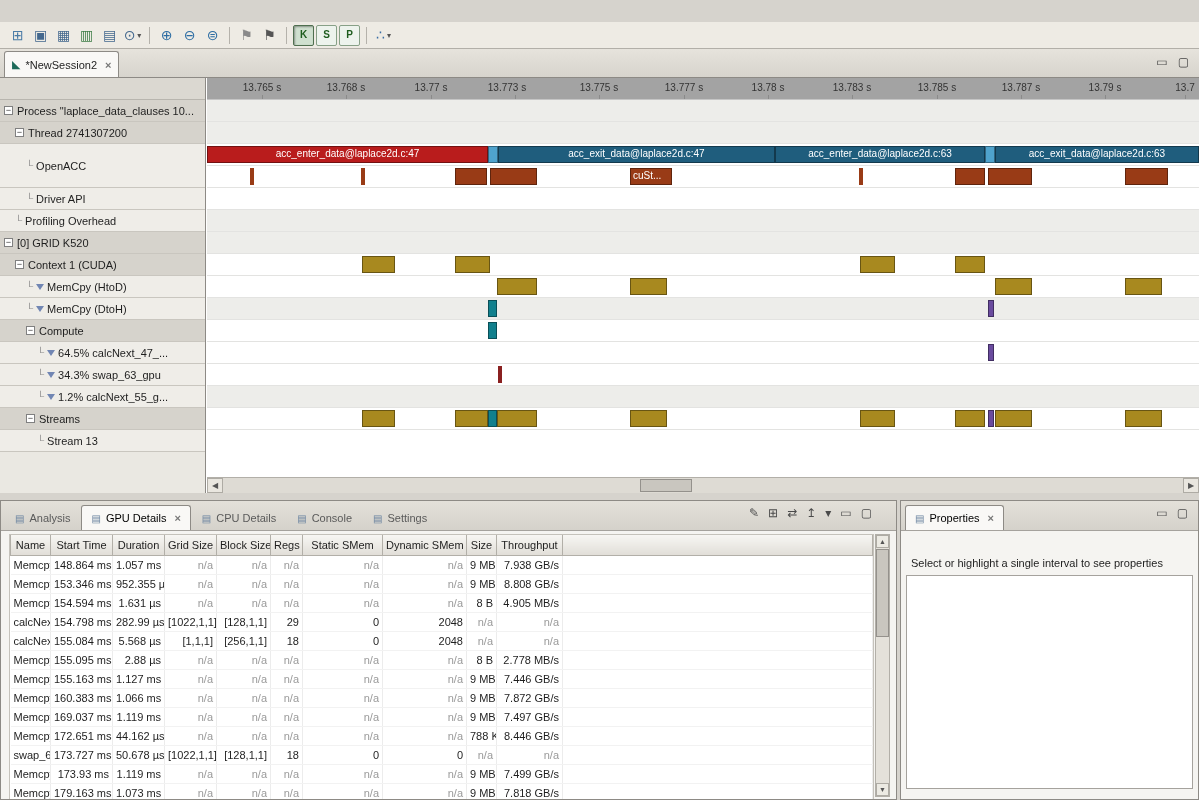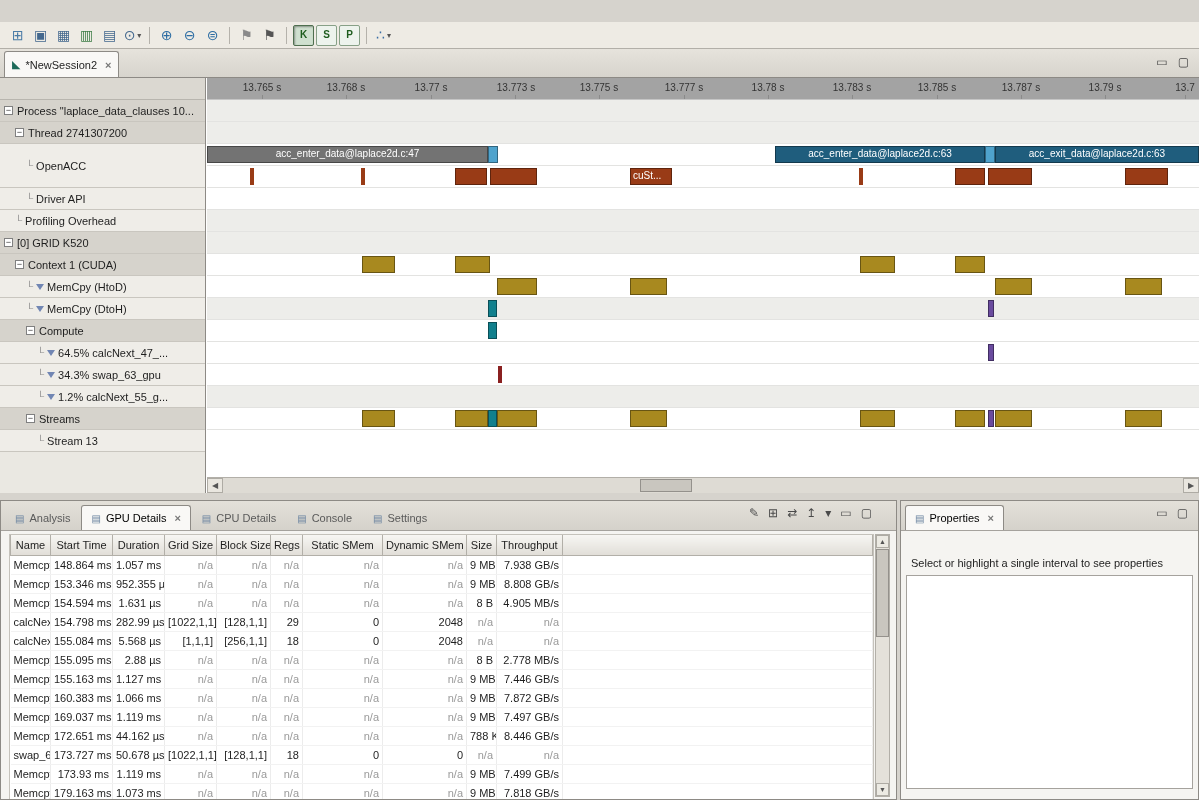--- a/index.html
+++ b/index.html
@@ -150,21 +150,21 @@
 </div>
 
 <div class="timeline-view">
   <div class="ruler">
       <span class="rlabel" style="left: 55px;">13.765 s</span>
       <span class="rtick" style="left: 55px;"></span>
       <span class="rlabel" style="left: 139px;">13.768 s</span>
       <span class="rtick" style="left: 139px;"></span>
       <span class="rlabel" style="left: 224px;">13.77 s</span>
       <span class="rtick" style="left: 224px;"></span>
-      <span class="rlabel" style="left: 309px;">13.773 s</span>
+      <span class="rlabel" style="left: 300px;">13.773 s</span>
       <span class="rtick" style="left: 308px;"></span>
       <span class="rlabel" style="left: 392px;">13.775 s</span>
       <span class="rtick" style="left: 392px;"></span>
       <span class="rlabel" style="left: 477px;">13.777 s</span>
       <span class="rtick" style="left: 477px;"></span>
       <span class="rlabel" style="left: 561px;">13.78 s</span>
       <span class="rtick" style="left: 561px;"></span>
       <span class="rlabel" style="left: 645px;">13.783 s</span>
       <span class="rtick" style="left: 645px;"></span>
       <span class="rlabel" style="left: 730px;">13.785 s</span>
@@ -173,22 +173,23 @@
       <span class="rtick" style="left: 814px;"></span>
       <span class="rlabel" style="left: 898px;">13.79 s</span>
       <span class="rtick" style="left: 898px;"></span>
       <span class="rlabel" style="left: 978px;">13.7</span>
       <span class="rtick" style="left: 978px;"></span>
     </div>
   <div class="lanes">
       <div class="lane group" style="height: 22px;"></div>
       <div class="lane group" style="height: 22px;"></div>
       <div class="lane leaf" style="height: 22px;">
-        <div class="seg" style="left: 0px; width: 281px; background: #737373;">acc_enter_data@laplace2d.c:47</div>
+        <div class="seg" style="left: 0px; width: 281px; background: #b91c1c;">acc_enter_data@laplace2d.c:47</div>
         <div class="seg" style="left: 281px; width: 10px; background: rgb(79, 163, 205);"></div>
+        <div class="seg" style="left: 291px; width: 277px; background: rgb(31, 93, 125);">acc_exit_data@laplace2d.c:47</div>
         <div class="seg" style="left: 568px; width: 210px; background: rgb(31, 93, 125);">acc_enter_data@laplace2d.c:63</div>
         <div class="seg" style="left: 778px; width: 10px; background: rgb(79, 163, 205);"></div>
         <div class="seg" style="left: 788px; width: 204px; background: rgb(31, 93, 125);">acc_exit_data@laplace2d.c:63</div>
       </div>
       <div class="lane leaf" style="height: 22px;">
         <div class="seg" style="left: 43px; width: 2px; background: rgb(153, 59, 22); border: none;"></div>
         <div class="seg" style="left: 154px; width: 2px; background: rgb(153, 59, 22); border: none;"></div>
         <div class="seg" style="left: 248px; width: 32px; background: rgb(153, 59, 22);"></div>
         <div class="seg" style="left: 283px; width: 47px; background: rgb(153, 59, 22);"></div>
         <div class="seg" style="left: 423px; width: 42px; background: rgb(153, 59, 22); text-align: left;">cuSt...</div>

